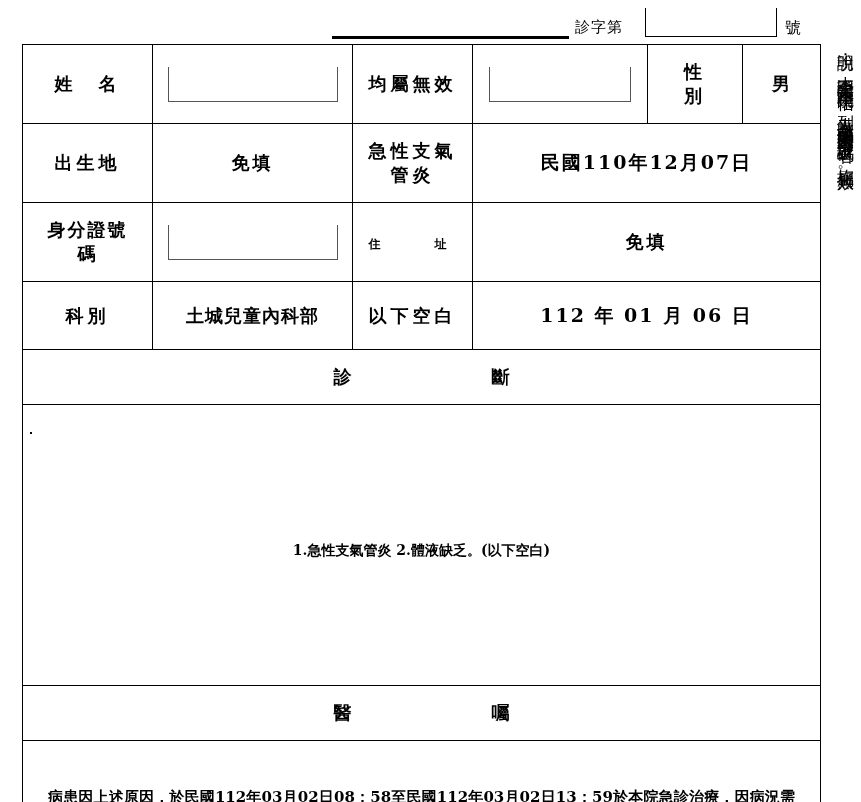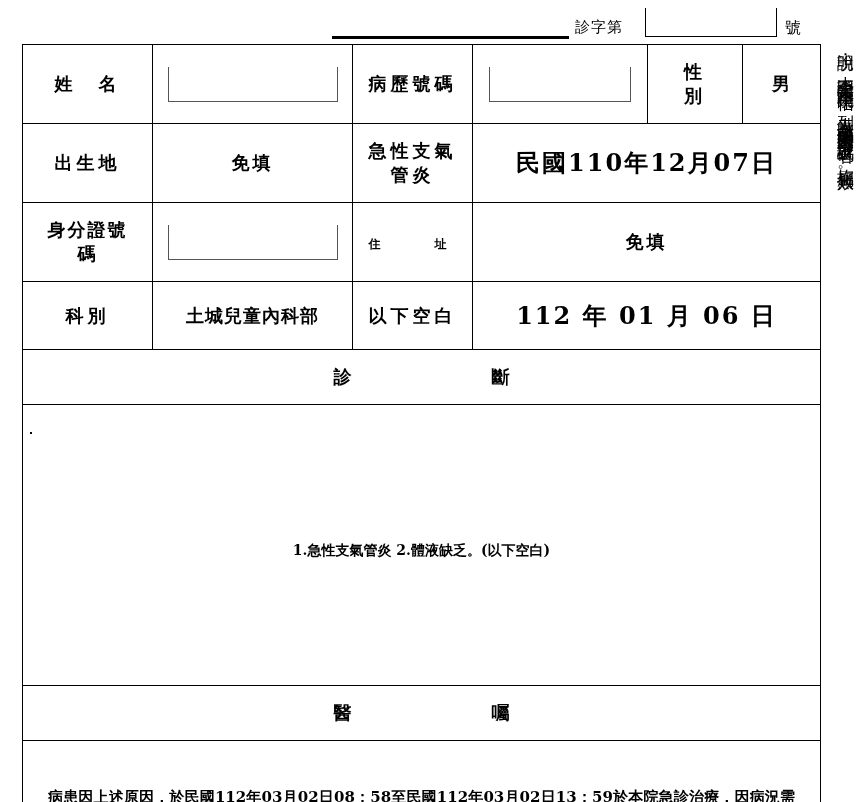--- a/index.html
+++ b/index.html
@@ -110,21 +110,21 @@
   }
   .val {
     font-size: 18px;
     letter-spacing: 1px;
   }
   .val-sp {
     font-size: 18px;
     letter-spacing: 3px;
   }
   .val-date {
-    font-size: 24px;
+    font-size: 19px;
     letter-spacing: 2px;
   }
 
   
   .sec-head {
     height: 36px;
     font-size: 19px;
     font-weight: normal;
   }
   .sec-head span.a { margin-right: 140px; }
@@ -195,21 +195,21 @@
       <col style="width:120px">
       <col style="width:175px">
       <col style="width:95px">
       <col style="width:78px">
     </colgroup>
 
     <tbody>
         <tr class="row-h">
       <td><span class="lbl">姓　名</span></td>
       <td><span class="field-box"></span></td>
-      <td><span class="lbl">病歷號碼</span></td>
+      <td><span class="lbl">均屬無效</span></td>
       <td><span class="field-box" style="width:140px"></span></td>
       <td><span class="lbl">性　別</span></td>
       <td><span class="val">男</span></td>
     </tr>
 
     <tr class="row-h">
       <td><span class="lbl">出生地</span></td>
       <td><span class="val-sp">免填</span></td>
       <td><span class="lbl">急性支氣管炎</span></td>
       <td colspan="3"><span class="val-date">民國110年12月07日</span></td>

